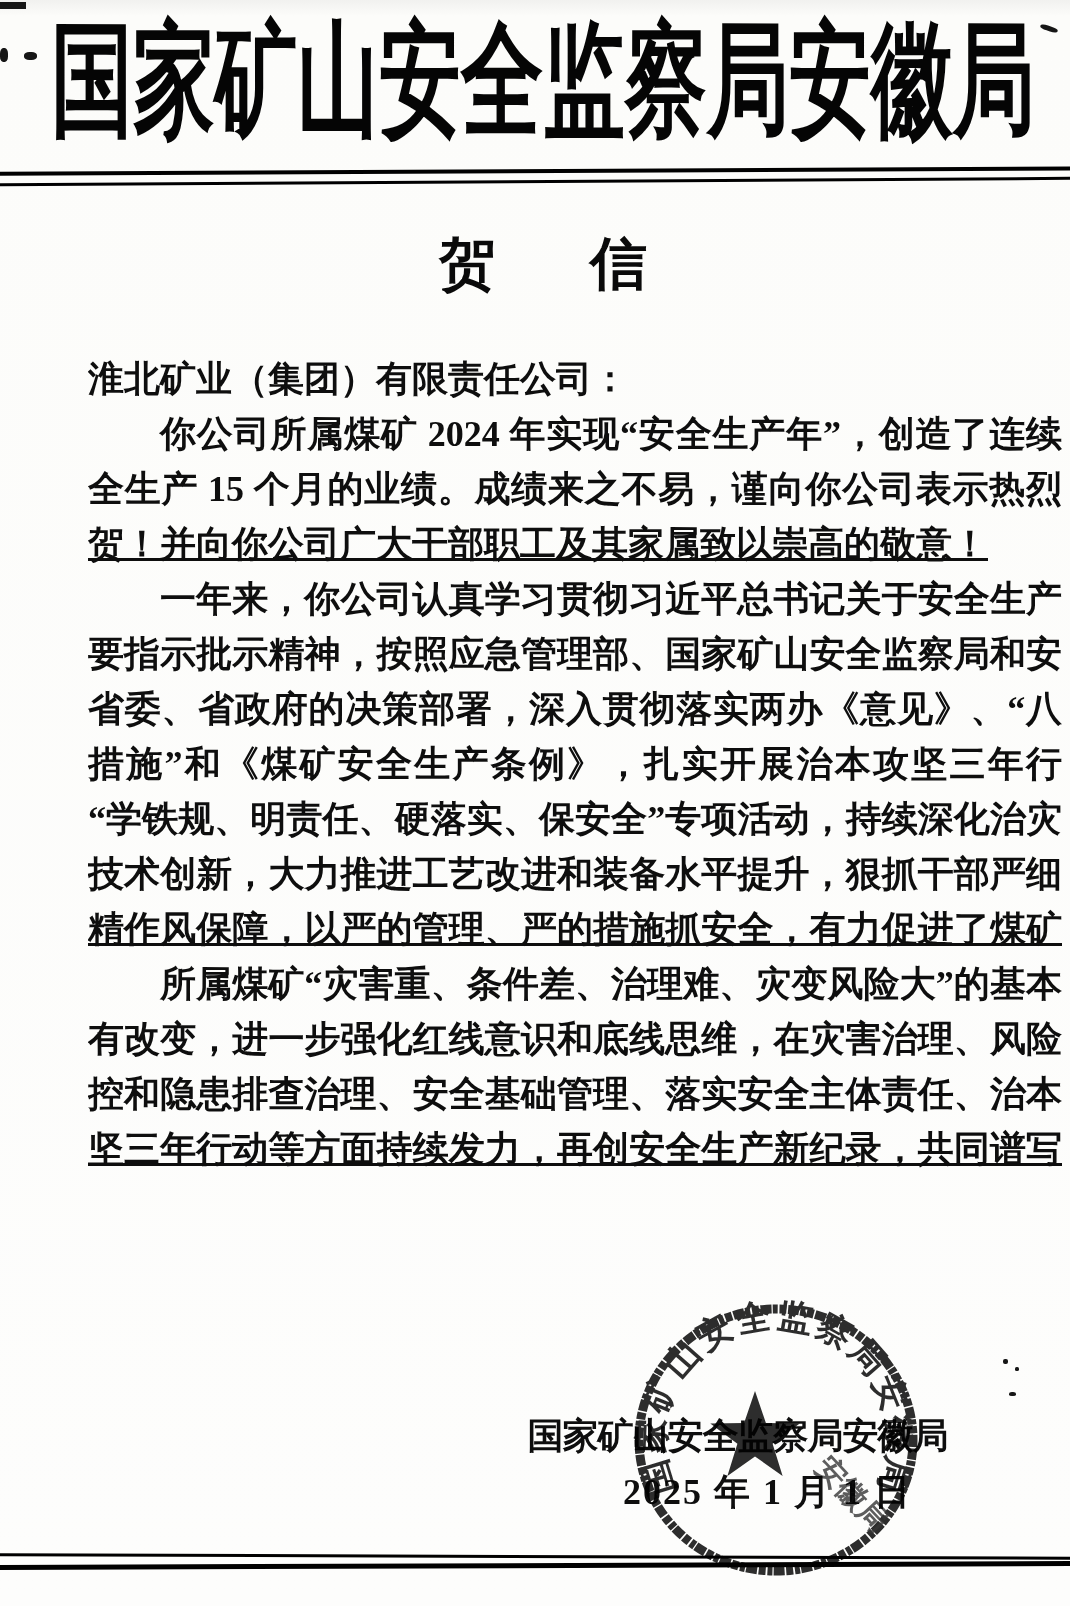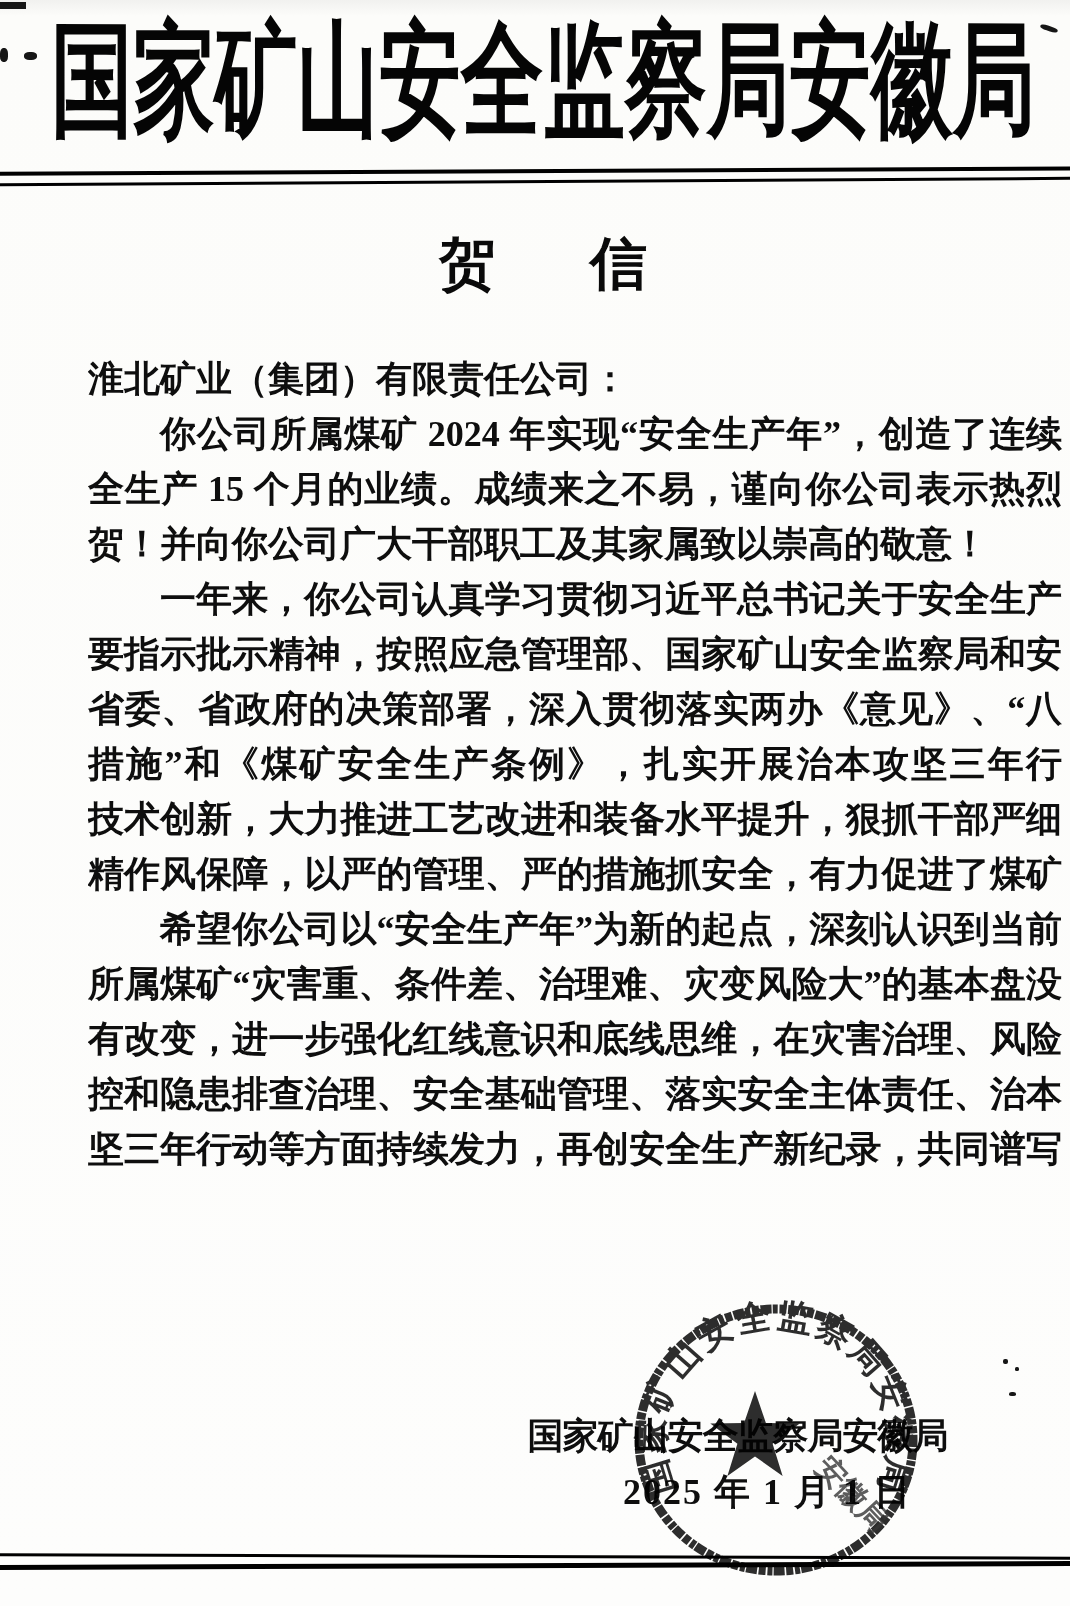--- a/index.html
+++ b/index.html
@@ -36,21 +36,21 @@
     position:absolute;top:352px;left:44px;width:974px;
     font-size:36px;line-height:55px;font-weight:600;
     text-justify:inter-character;
     margin-left:44px;
   }
   .line{
     height:55px;overflow:hidden;
     text-align:justify;text-align-last:justify;
   }
   .salutation{text-align-last:left;}
-  .para .line:last-child{text-align-last:left;}
+  .para .line:last-child{text-align-last:left;text-decoration:underline;}
   .para.indent .line:first-child{padding-left:72px;}
   .signature{
     position:absolute;top:1412px;left:430px;width:615px;
     text-align:center;
     font-size:36px;font-weight:600;letter-spacing:-1px;
     white-space:nowrap;
   }
   .date{
     position:absolute;top:1468px;left:460px;width:615px;
     text-align:center;
@@ -95,25 +95,25 @@
         <div class="para indent">
           <div class="line">你公司所属煤矿 2024 年实现“安全生产年”，创造了连续安</div>
           <div class="line">全生产 15 个月的业绩。成绩来之不易，谨向你公司表示热烈祝</div>
           <div class="line">贺！并向你公司广大干部职工及其家属致以崇高的敬意！</div>
         </div>
         <div class="para indent">
           <div class="line">一年来，你公司认真学习贯彻习近平总书记关于安全生产重</div>
           <div class="line">要指示批示精神，按照应急管理部、国家矿山安全监察局和安徽</div>
           <div class="line">省委、省政府的决策部署，深入贯彻落实两办《意见》、“八条硬</div>
           <div class="line">措施”和《煤矿安全生产条例》，扎实开展治本攻坚三年行动、</div>
+          <div class="line">“学铁规、明责任、硬落实、保安全”专项活动，持续深化治灾</div>
           <div class="line">技术创新，大力推进工艺改进和装备水平提升，狠抓干部严细实</div>
           <div class="line">精作风保障，以严的管理、严的措施抓安全，有力促进了煤矿安</div>
         </div>
         <div class="para indent">
-          <div class="line">希望你公司以“安全生产年”为新的起点，深刻认识到当前</div>
           <div class="line">所属煤矿“灾害重、条件差、治理难、灾变风险大”的基本盘没</div>
           <div class="line">有改变，进一步强化红线意识和底线思维，在灾害治理、风险防</div>
           <div class="line">控和隐患排查治理、安全基础管理、落实安全主体责任、治本攻</div>
           <div class="line">坚三年行动等方面持续发力，再创安全生产新纪录，共同谱写安</div>
         </div>
       </div>
   </div>
 
   <div class="signature">国家矿山安全监察局安徽局</div>
   <div class="date">2025 年 1 月 1 日</div>

